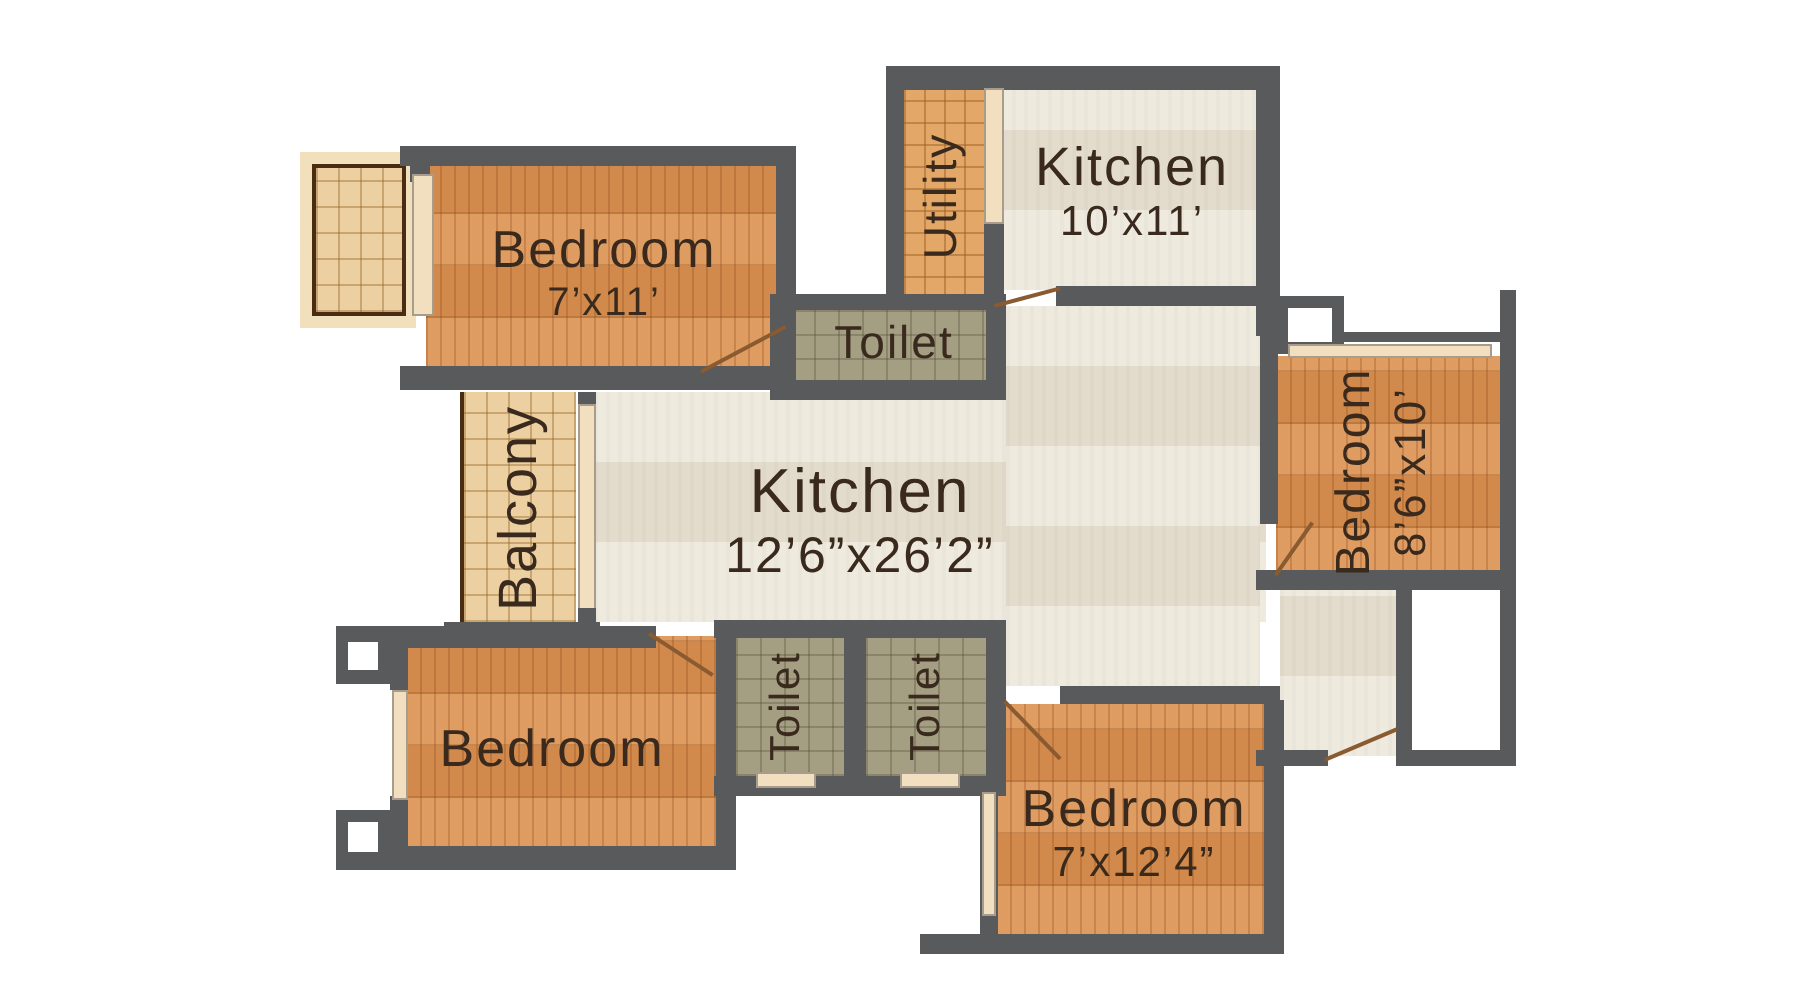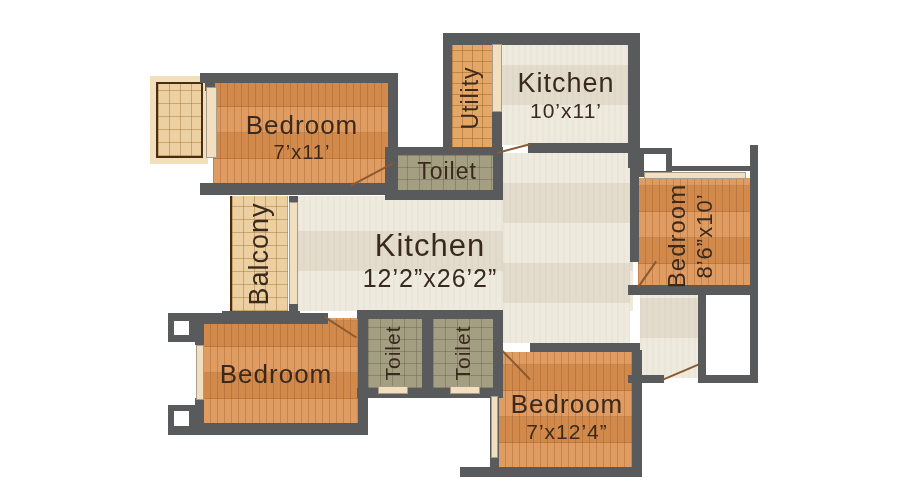--- a/index.html
+++ b/index.html
@@ -133,21 +133,21 @@
     <div class="nm f27">Kitchen</div>
     <div class="dm f21">10’x11’</div>
   </div>
 
   <div class="lblbox f23 nm" style="left:447px;top:171px;">Toilet</div>
 
   <div class="vlabel f27 nm" style="left:259px;top:254px;">Balcony</div>
 
   <div class="lblbox" style="left:430px;top:260px;">
     <div class="nm f31">Kitchen</div>
-    <div class="dm f25">12’2”x26’2”</div>
+    <div class="dm f25">12’6”x26’2”</div>
   </div>
 
   <div class="vlabel" style="left:691px;top:236px;">
     <div class="nm f24">Bedroom</div>
     <div class="dm f22">8’6”x10’</div>
   </div>
 
   <div class="lblbox" style="left:276px;top:375px;">
     <div class="nm f26">Bedroom</div>
   </div>

